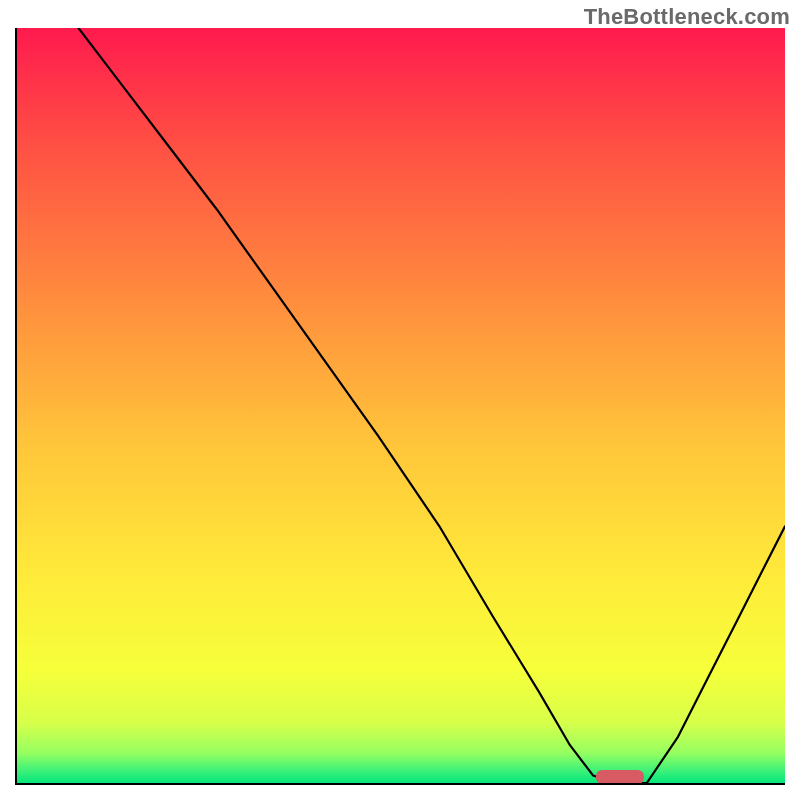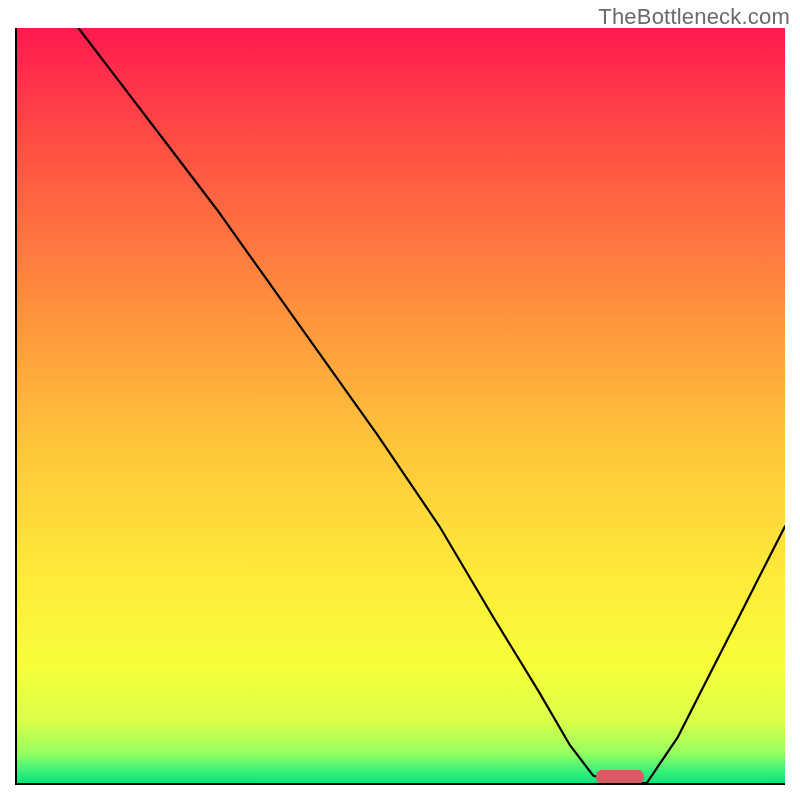--- a/index.html
+++ b/index.html
@@ -13,21 +13,21 @@
   .frame {
     position: relative;
     width: 800px;
     height: 800px;
   }
   .watermark {
     position: absolute;
     top: 4px;
     right: 10px;
     font-size: 22px;
-    font-weight: 400;
+    font-weight: 700;
     color: #6a6a6a;
     letter-spacing: 0.2px;
     z-index: 5;
   }
   .plot {
     position: absolute;
     left: 15px;
     top: 28px;
     width: 770px;
     height: 757px;

